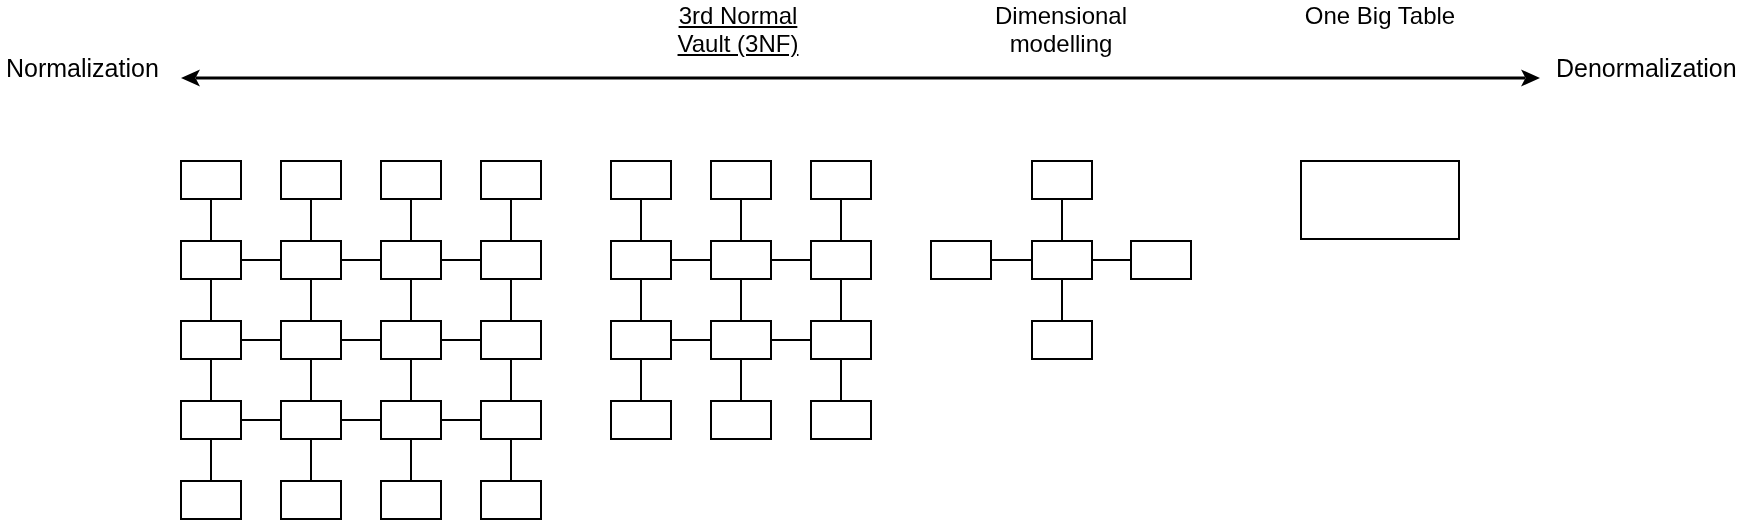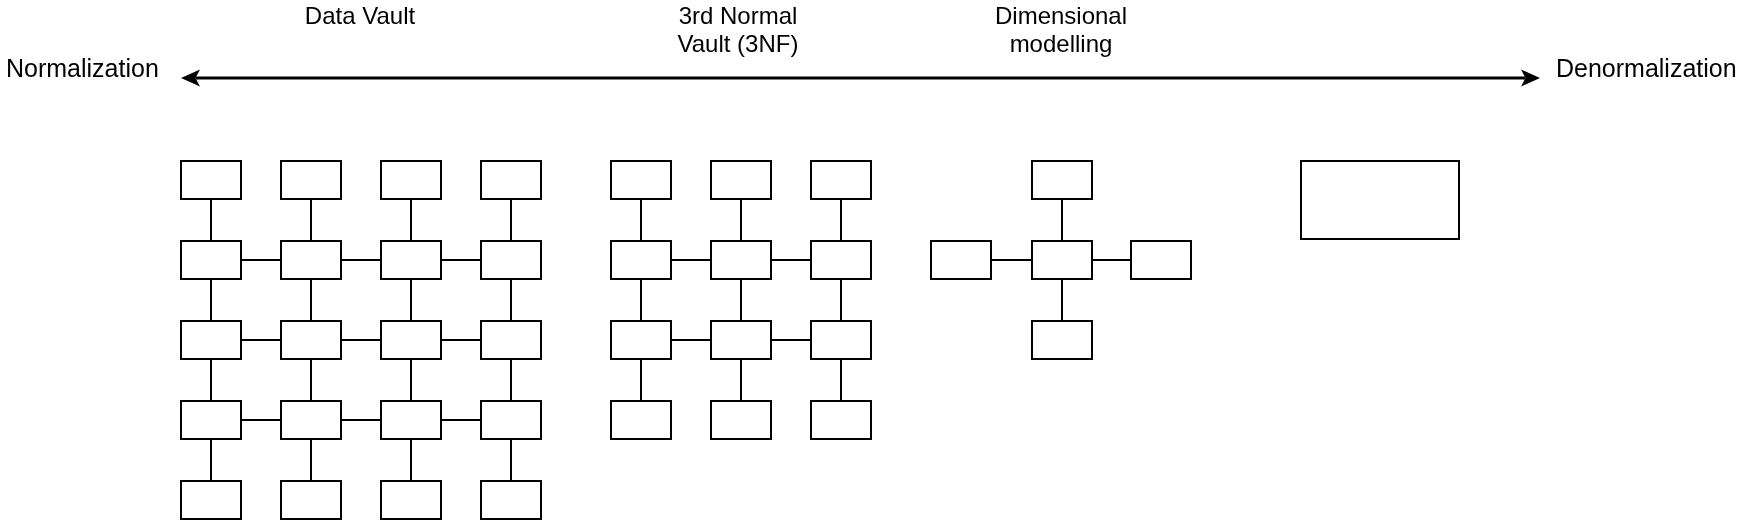--- a/index.html
+++ b/index.html
@@ -44,31 +44,31 @@
     border: 2px solid #000000;
   }
   .edge { position: absolute; background: #000000; }
 </style>
 </head>
 <body>
 
 <div id="canvas">
 
   <div class="approach-header" style="left: 250px;">
-    <div>Data Vault</div>
   </div>
-  <div class="approach-header" style="left: 628px;">
+  <div class="approach-header" style="left: 628px; text-decoration: underline;">
     <div>3rd Normal</div>
     <div>Vault (3NF)</div>
   </div>
   <div class="approach-header" style="left: 951px;">
     <div>Dimensional</div>
     <div>modelling</div>
   </div>
   <div class="approach-header" style="left: 1270px;">
+    <div>One Big Table</div>
   </div>
 
   <div class="end-label" id="label-denormalization">Denormalization</div>
   <div class="end-label" id="label-normalization">Normalization</div>
 
   <svg id="arrow-svg" viewBox="0 0 1742 524" xmlns="http://www.w3.org/2000/svg">
     <line x1="196" y1="78" x2="1525" y2="78" stroke="#000000" stroke-width="3"></line>
     <polygon points="181,78 200,69.5 195.5,78 200,86.5" fill="#000000"></polygon>
     <polygon points="1540,78 1521,69.5 1525.5,78 1521,86.5" fill="#000000"></polygon>
   </svg>

